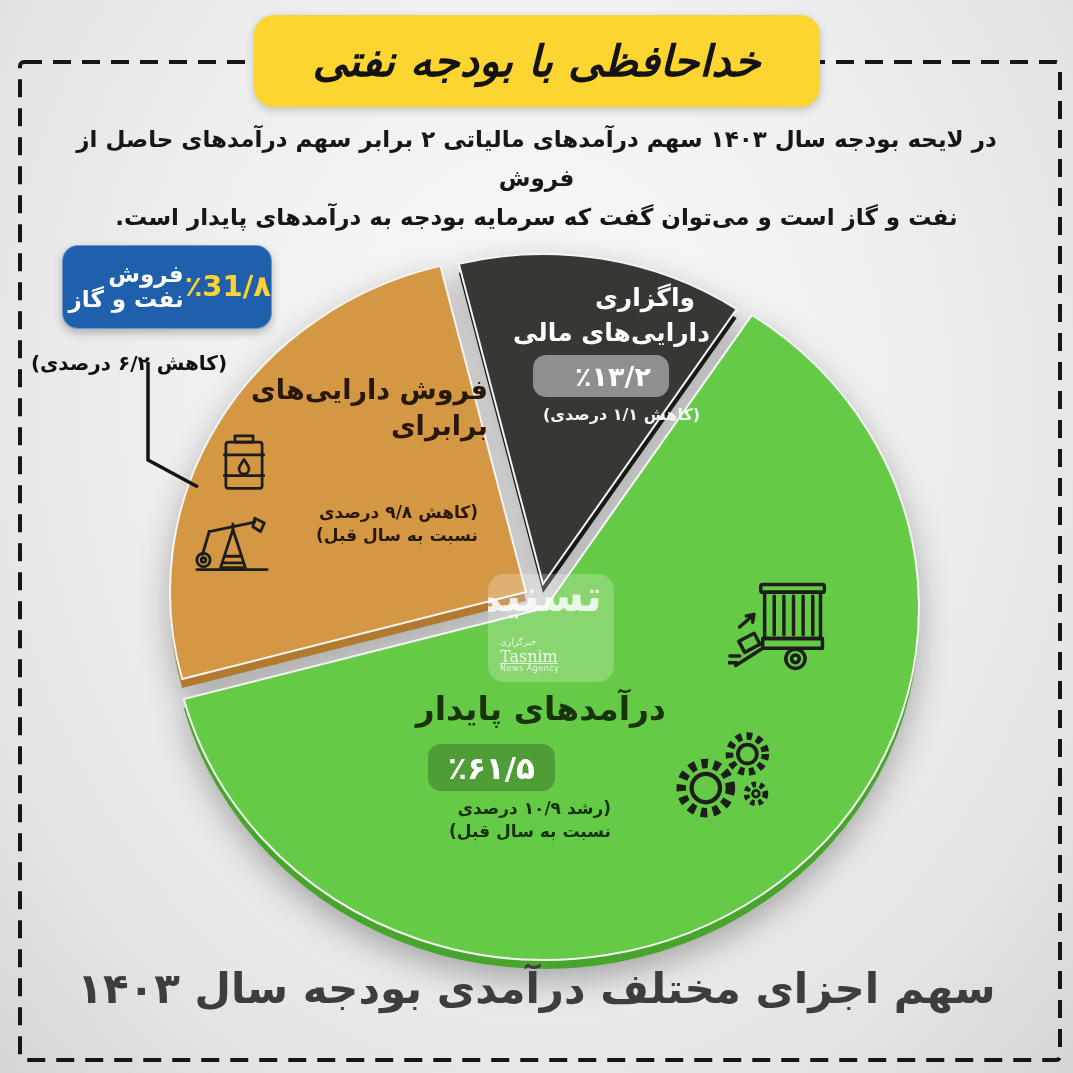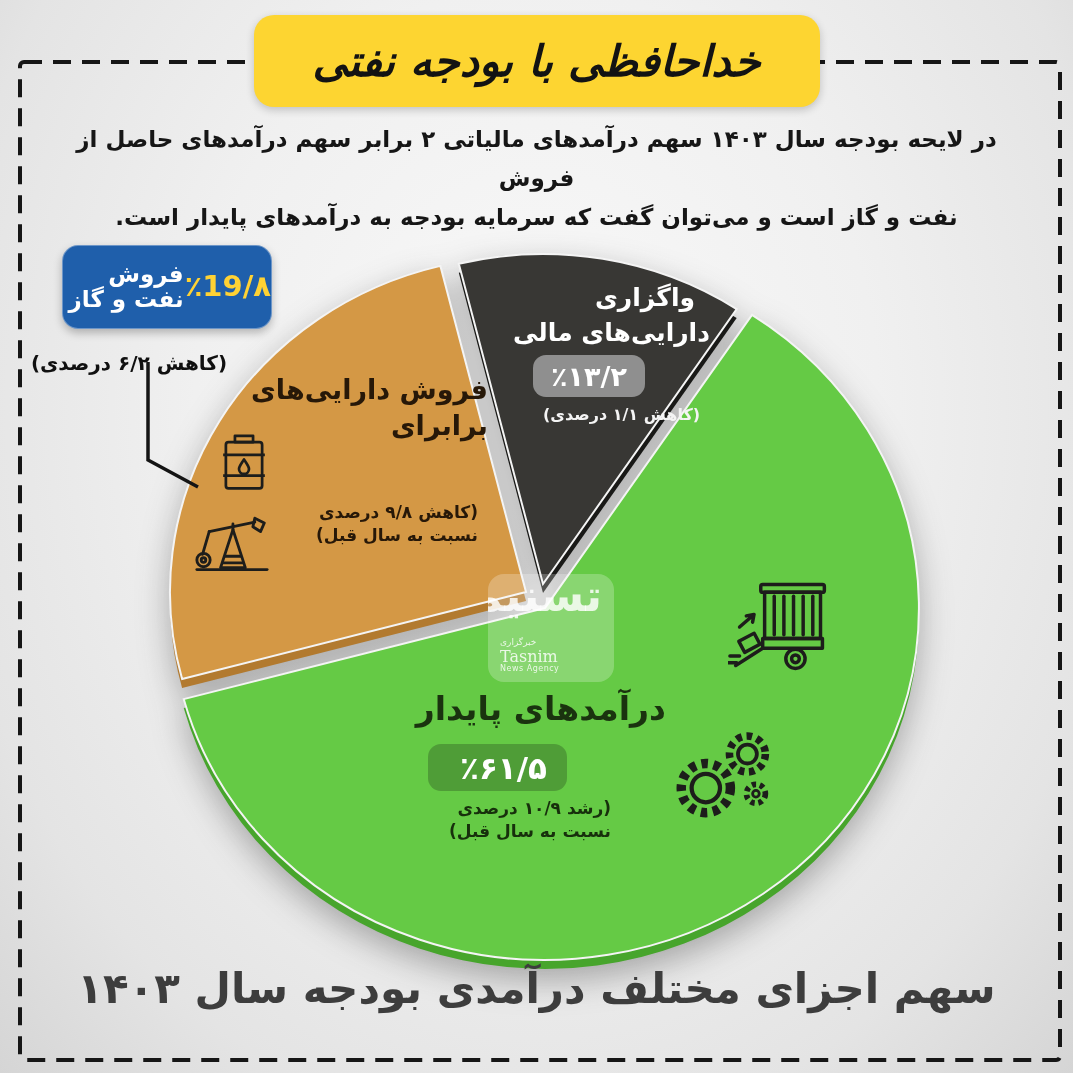--- a/index.html
+++ b/index.html
@@ -52,21 +52,21 @@
     position:absolute;left:0;top:964px;width:1073px;text-align:center;
     font-size:42px;font-weight:bold;color:#3d3d3d;direction:rtl;
   }
   .watermark{
     position:absolute;left:488px;top:574px;width:126px;height:108px;border-radius:16px;
     background:rgba(255,255,255,.24);color:rgba(255,255,255,.82);overflow:hidden;
   }
   .wm-callig{position:absolute;right:12px;top:-4px;font-size:44px;font-weight:bold;direction:rtl;}
   .wm-side{position:absolute;left:12px;bottom:8px;text-align:left;line-height:1.1;}
   .wm-fa{font-size:9px;direction:rtl;}
-  .wm-latin{font-size:16px;font-family:"DejaVu Serif",serif;}
+  .wm-latin{font-size:16px;font-family:"DejaVu Serif",serif;text-decoration:underline;}
   .wm-sub{font-size:8px;letter-spacing:.5px;}
   .icon{position:absolute;}
 </style>
 </head>
 <body>
 
 <div class="canvas">
 
   <svg class="base" width="1073" height="1073" viewBox="0 0 1073 1073">
     <rect x="20" y="62" width="1040" height="998" rx="4" fill="none" stroke="#161616" stroke-width="4" stroke-dasharray="18 11"></rect>
@@ -88,36 +88,36 @@
     <span>خداحافظی با بودجه نفتی</span>
   </div>
 
   <div class="intro">
     <div>در لایحه بودجه سال ۱۴۰۳ سهم درآمدهای مالیاتی ۲ برابر سهم درآمدهای حاصل از فروش</div>
     <div>نفت و گاز است و می‌توان گفت که سرمایه بودجه به درآمدهای پایدار است.</div>
   </div>
 
   <div class="callout-box" style="background: rgb(31, 95, 171);">
     <div class="callout-title">فروش نفت و گاز</div>
-    <div class="callout-value" style="color: rgb(255, 210, 52);">٪19/۸</div>
+    <div class="callout-value" style="color: rgb(255, 210, 52);">٪31/۸</div>
   </div>
   <div class="callout-note">(کاهش ۶/۲ درصدی)</div>
 
   <div class="slice-label lbl-dark-1">واگزاری</div>
   <div class="slice-label lbl-dark-2">دارایی‌های مالی</div>
-  <div class="badge badge-dark" style="background: rgb(143, 143, 143);">٪۱۳/۲</div>
+  <div class="badge badge-dark" style="background: rgb(143, 143, 143); padding-left: 24px;">٪۱۳/۲</div>
   <div class="slice-label note-dark">(کاهش ۱/۱ درصدی)</div>
 
   <div class="slice-label lbl-orange-1">فروش دارایی‌های</div>
   <div class="slice-label lbl-orange-2">برابر‌ای</div>
   <div class="slice-label note-orange-1">(کاهش ۹/۸ درصدی</div>
   <div class="slice-label note-orange-2">نسبت به سال قبل)</div>
 
   <div class="slice-label lbl-green">درآمدهای پایدار</div>
-  <div class="badge badge-green" style="background: rgb(79, 157, 55); padding-left: 12px;">٪۶۱/۵</div>
+  <div class="badge badge-green" style="background: rgb(79, 157, 55);">٪۶۱/۵</div>
   <div class="slice-label note-green-1">(رشد ۱۰/۹ درصدی</div>
   <div class="slice-label note-green-2">نسبت به سال قبل)</div>
 
   <svg class="icon" style="left:220px;top:434px" width="48" height="58" viewBox="0 0 48 64">
     <g fill="none" stroke="#1d1d1b" stroke-width="3" stroke-linejoin="round">
       <rect x="14" y="2" width="20" height="7"></rect>
       <rect x="4" y="9" width="40" height="51" rx="3"></rect>
       <line x1="1" y1="23" x2="47" y2="23"></line>
       <line x1="1" y1="46" x2="47" y2="46"></line>
       <path d="M24,28 C20.5,33.5 18.5,35.8 18.5,38.5 a5.5,5.5 0 0 0 11,0 C29.5,35.8 27.5,33.5 24,28 Z"></path>

